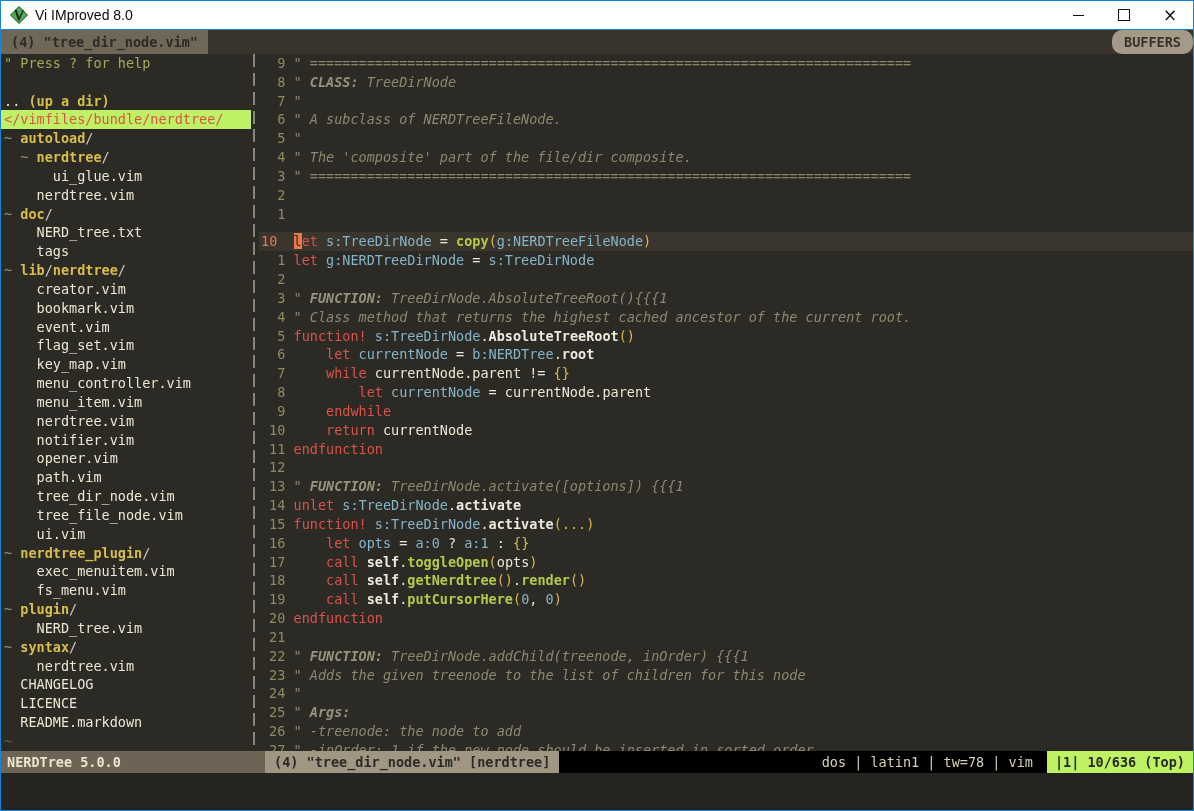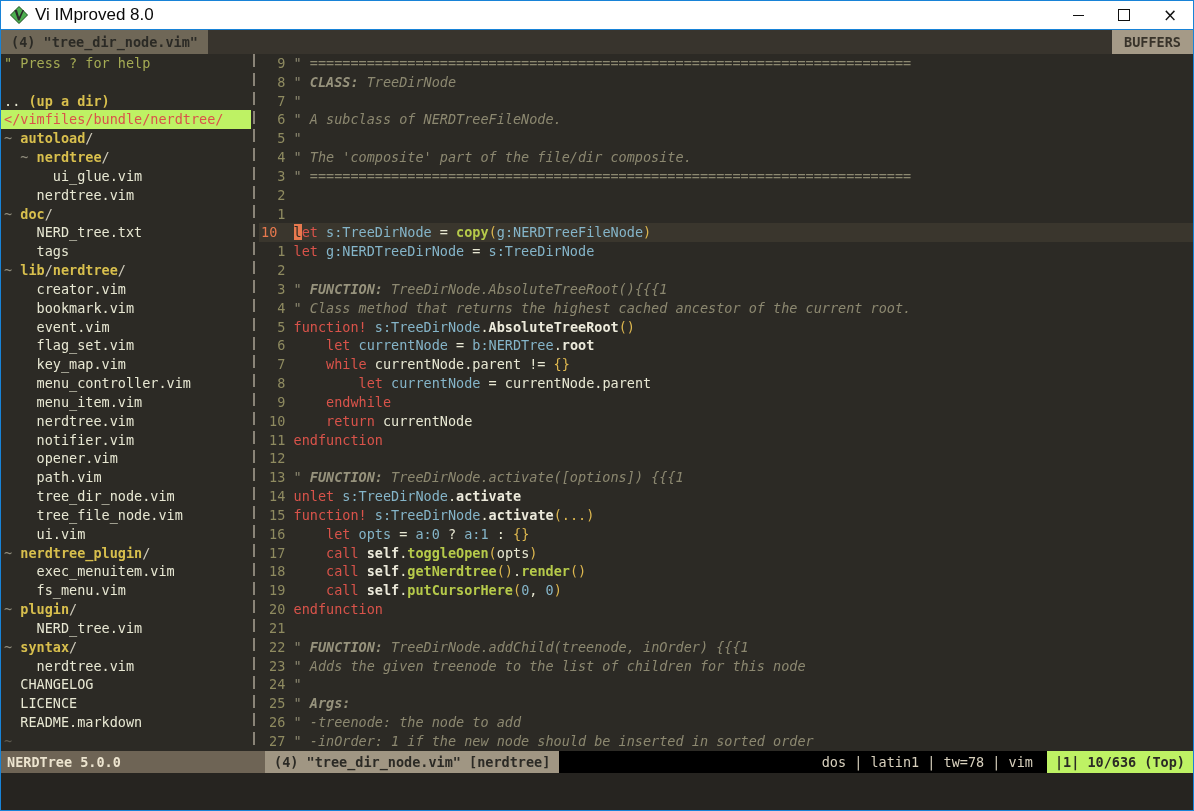--- a/index.html
+++ b/index.html
@@ -3,45 +3,45 @@
 <meta charset="utf-8">
 <style>
   html,body{margin:0;padding:0;}
   body{width:1194px;height:811px;overflow:hidden;background:#1883d7;
        font-family:"DejaVu Sans Mono",monospace;}
   .win{position:absolute;inset:0;border:1px solid #1883d7;display:flex;flex-direction:column;}
 
   
   .titlebar{height:28px;background:#ffffff;display:flex;align-items:center;flex:0 0 auto;}
   .title-icon{width:20px;height:20px;margin:0 6px 0 8px;display:flex;align-items:center;justify-content:center;}
-  .title-text{font-family:"Liberation Sans",sans-serif;font-size:17px;color:#0a0a0a;}
+  .title-text{font-family:"Liberation Sans",sans-serif;font-size:14px;color:#0a0a0a;}
   .controls{margin-left:auto;display:flex;height:100%;}
   .ctl{width:46px;height:100%;display:flex;align-items:center;justify-content:center;color:#111;cursor:pointer;}
   .ctl .minbar{width:11px;height:1px;background:#111;display:block;}
   .ctl .maxbox{width:10px;height:10px;border:1px solid #111;display:block;}
   .ctl.close{font-size:17px;font-family:"DejaVu Sans",sans-serif;line-height:1;}
 
   
   .tabline{height:24px;background:#38342d;border-top:1px solid #1883d7;display:flex;align-items:stretch;flex:0 0 auto;}
   .tab{background:#6f6757;color:#2b2a25;font-weight:bold;font-size:13.5px;line-height:24px;padding:0 10px;white-space:pre;}
   .tab-spacer{flex:1;}
-  .buffers{background:#a59a87;color:#38332a;font-weight:bold;font-size:13.5px;line-height:24px;padding:0 12px;}
+  .buffers{background:#a59a87;color:#38332a;font-weight:bold;font-size:13.5px;line-height:24px;padding:0 12px;border-radius:10px;}
 
   
   .main{flex:1 1 auto;display:flex;background:#2c2a25;overflow:hidden;}
   .tree{width:250px;flex:0 0 auto;overflow:hidden;padding-top:0;}
   .vsep{width:8px;flex:0 0 auto;background:#2c2a25;position:relative;}
   .vsep:before{content:"";position:absolute;left:2px;top:0;bottom:0;width:2px;
      background:repeating-linear-gradient(to bottom,#8a8478 0 13px,transparent 13px 18.84px);}
   .codewin{flex:1 1 auto;overflow:hidden;}
 
   .row{height:18.84px;line-height:18.84px;font-size:13.5px;white-space:pre;color:#e8e8d3;}
   .tree .row{padding-left:3px;}
   .tree-cursorline{background:#bef264;}
-  .code-cursorline{background:#3a362d;}
+  .code-cursorline{background:#3a362d;margin-top:9px;}
 
   .ln{display:inline-block;width:3ch;text-align:right;margin-right:1ch;color:#8f8b60;}
   .ln-cur{text-align:left;color:#e8794e;}
   .codewin .row{padding-left:2px;}
 
   
   .tok-txt{color:#e8e8d3;}
   .tok-kw{color:#d9534a;}
   .tok-id{color:#85b5c9;}
   .tok-fn{color:#b6ca4a;font-weight:bold;}

